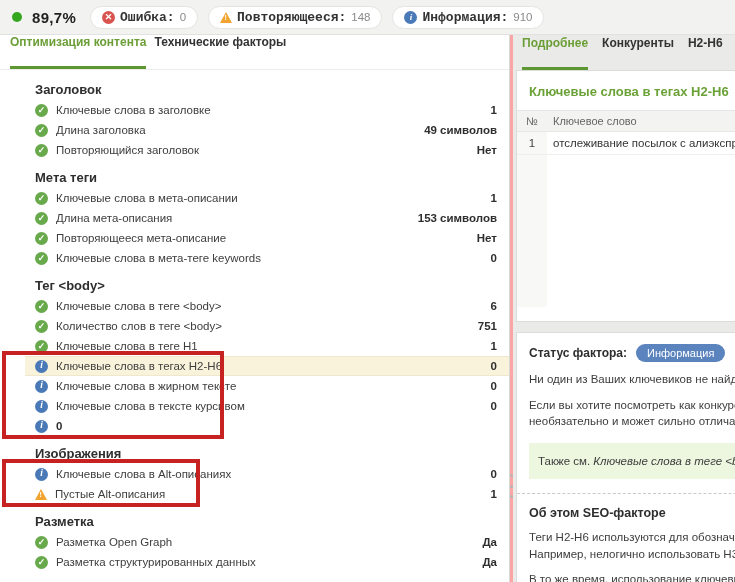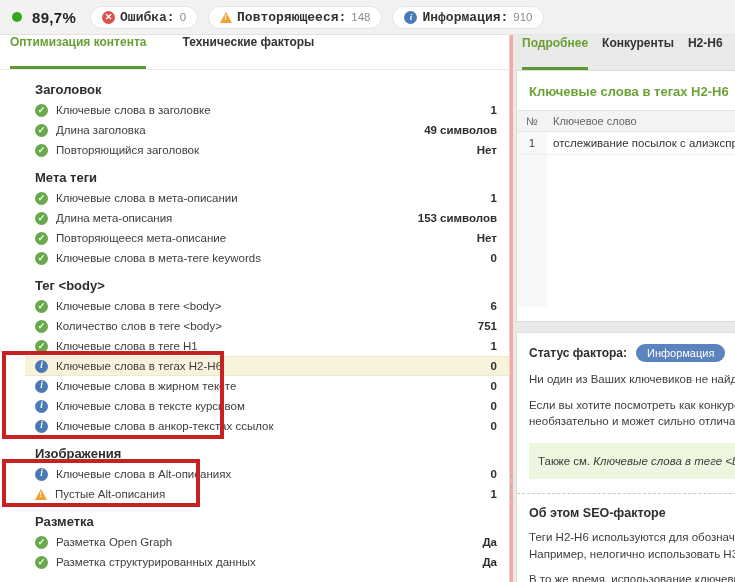--- a/index.html
+++ b/index.html
@@ -21,21 +21,21 @@
     display: flex; align-items: center; justify-content: center; line-height: 1; }
   .ico-error { background: #d9534f; }
   .ico-info  { background: #4a79b8; font-family: "Liberation Serif", serif; font-style: italic; }
   .tri { width: 0; height: 0; border-left: 6px solid transparent; border-right: 6px solid transparent;
     border-bottom: 11px solid #f0a32e; position: relative; }
   .tri::after { content: "!"; position: absolute; left: -1.5px; top: 2px; color: #fff; font-size: 7px; font-weight: bold; }
 
   
   .left-panel { position: absolute; top: 35px; left: 0; width: 510px; height: 547px; background: #fff;
     border-right: 1px solid #d9d9d7; overflow: hidden; }
-  .tabs { display: flex; align-items: flex-end; height: 35px; padding-left: 10px; gap: 36px;
+  .tabs { display: flex; align-items: flex-end; height: 35px; padding-left: 10px; gap: 8px;
     border-bottom: 1px solid #ececea; }
   .tab { font-size: 12px; font-weight: bold; color: #333; padding-bottom: 17px; border-bottom: 3px solid transparent; cursor: pointer; }
   .tab.active { color: #6b9e37; border-bottom-color: #5d9732; }
   .factor-list { padding: 2px 12px 0 10px; margin-left: 25px; }
   .section-heading { height: 28px; padding-top: 10px; font-size: 13px; font-weight: bold; color: #2e2e2e; }
   .factor-row { height: 20px; display: flex; align-items: center; gap: 8px; }
   .factor-row .f-icon { flex: 0 0 auto; }
   .f-ok, .f-info { width: 13px; height: 13px; border-radius: 50%; color: #fff;
     display: flex; align-items: center; justify-content: center; line-height: 1; }
   .f-ok { background: #68a94c; font-size: 9px; font-weight: bold; }
@@ -184,21 +184,20 @@
           <span class="f-label">Ключевые слова в жирном тексте</span>
           <span class="f-value">0</span>
         </div>
         <div class="factor-row">
           <span class="f-icon f-info">i</span>
           <span class="f-label">Ключевые слова в тексте курсивом</span>
           <span class="f-value">0</span>
         </div>
         <div class="factor-row">
           <span class="f-icon f-info">i</span>
-          <span class="f-label">Ключевые слова в анкор-текстах ссылок</span>
           <span class="f-value">0</span>
         </div>
         <div class="section-heading">Изображения</div>
         <div class="factor-row">
           <span class="f-icon f-info">i</span>
           <span class="f-label">Ключевые слова в Alt-описаниях</span>
           <span class="f-value">0</span>
         </div>
         <div class="factor-row">
           <span class="f-icon f-warn"></span>

